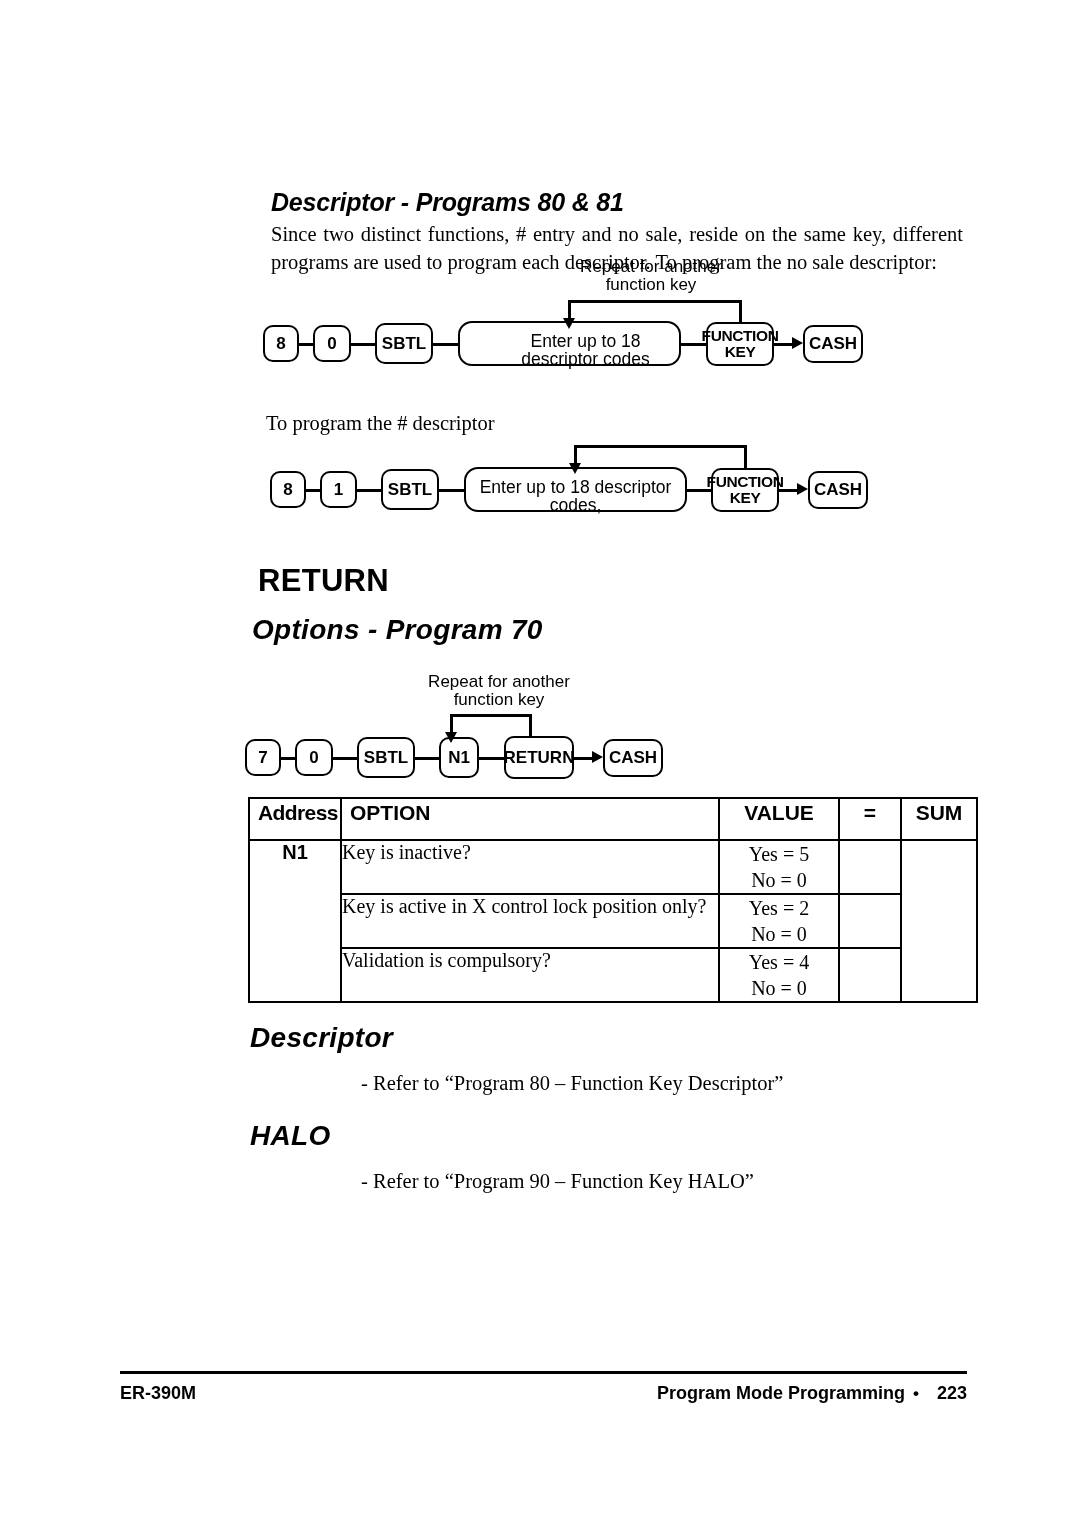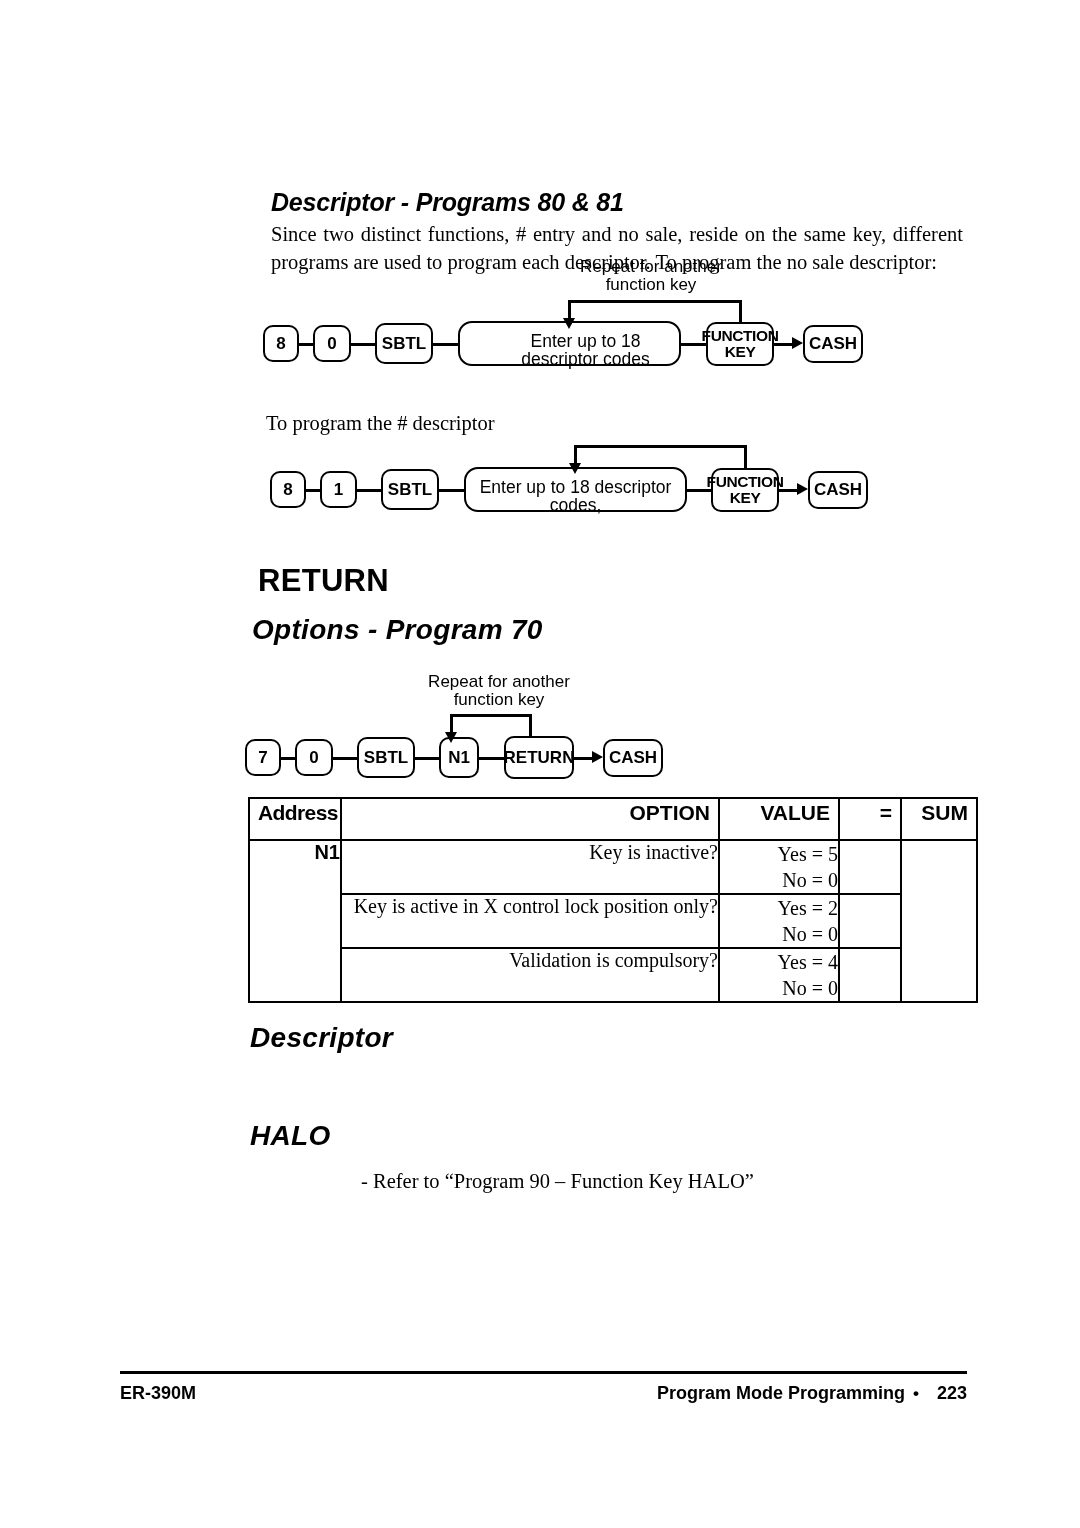--- a/index.html
+++ b/index.html
@@ -130,21 +130,20 @@
   
   .opt-table {
     position: absolute;
     border-collapse: collapse;
     table-layout: fixed;
   }
   .opt-table th, .opt-table td {
     border: 2px solid #000;
     padding: 0;
     vertical-align: top;
-    text-align: right;
   }
   .opt-table th {
     font-family: "Liberation Sans", "DejaVu Sans", sans-serif;
     font-weight: bold;
     font-size: 21px;
     height: 36px;
     padding: 2px 8px;
   }
   .th-address { text-align: center; letter-spacing: -0.6px; font-size: 19px; }
   .th-option  { text-align: left; padding-left: 10px; }
@@ -321,20 +320,21 @@
           <div>Yes = 4</div>
           <div>No = 0</div>
         </td>
         <td class="cell-blank"></td>
       </tr>
     </tbody>
   </table>
 
   <div class="h-main-italic" style="left:250px; top:1022px;">Descriptor</div>
 
+  <div class="para para-nowrap" style="left:361px; top:1069px;">- Refer to “Program 80 – Function Key Descriptor”</div>
 
   <div class="h-main-italic" style="left:250px; top:1120px;">HALO</div>
 
   <div class="para para-nowrap" style="left:361px; top:1167px;">- Refer to “Program 90 – Function Key HALO”</div>
 
   <div class="footer-rule" style="left:120px; top:1371px; width:847px; height:2.5px;"></div>
 
   <div class="footer-left" style="left:120px; top:1383px;">ER-390M</div>
 
   <div class="footer-right" style="right:113px; top:1383px;">

